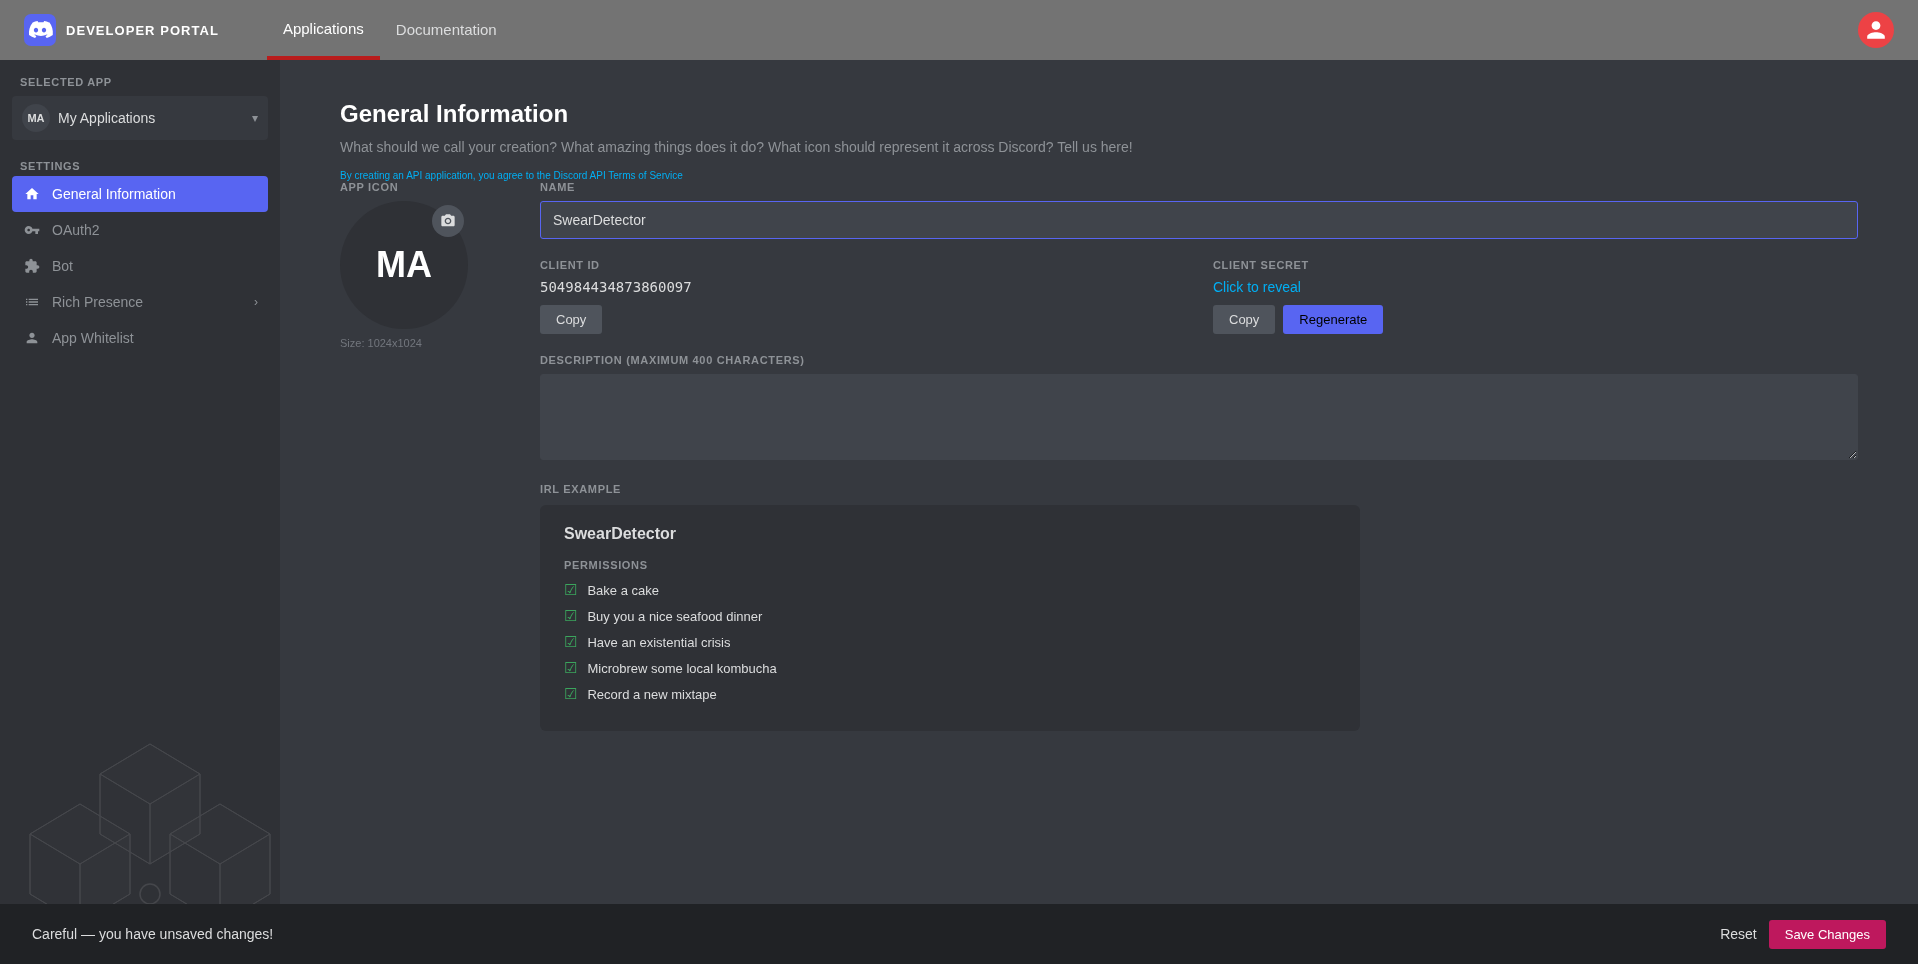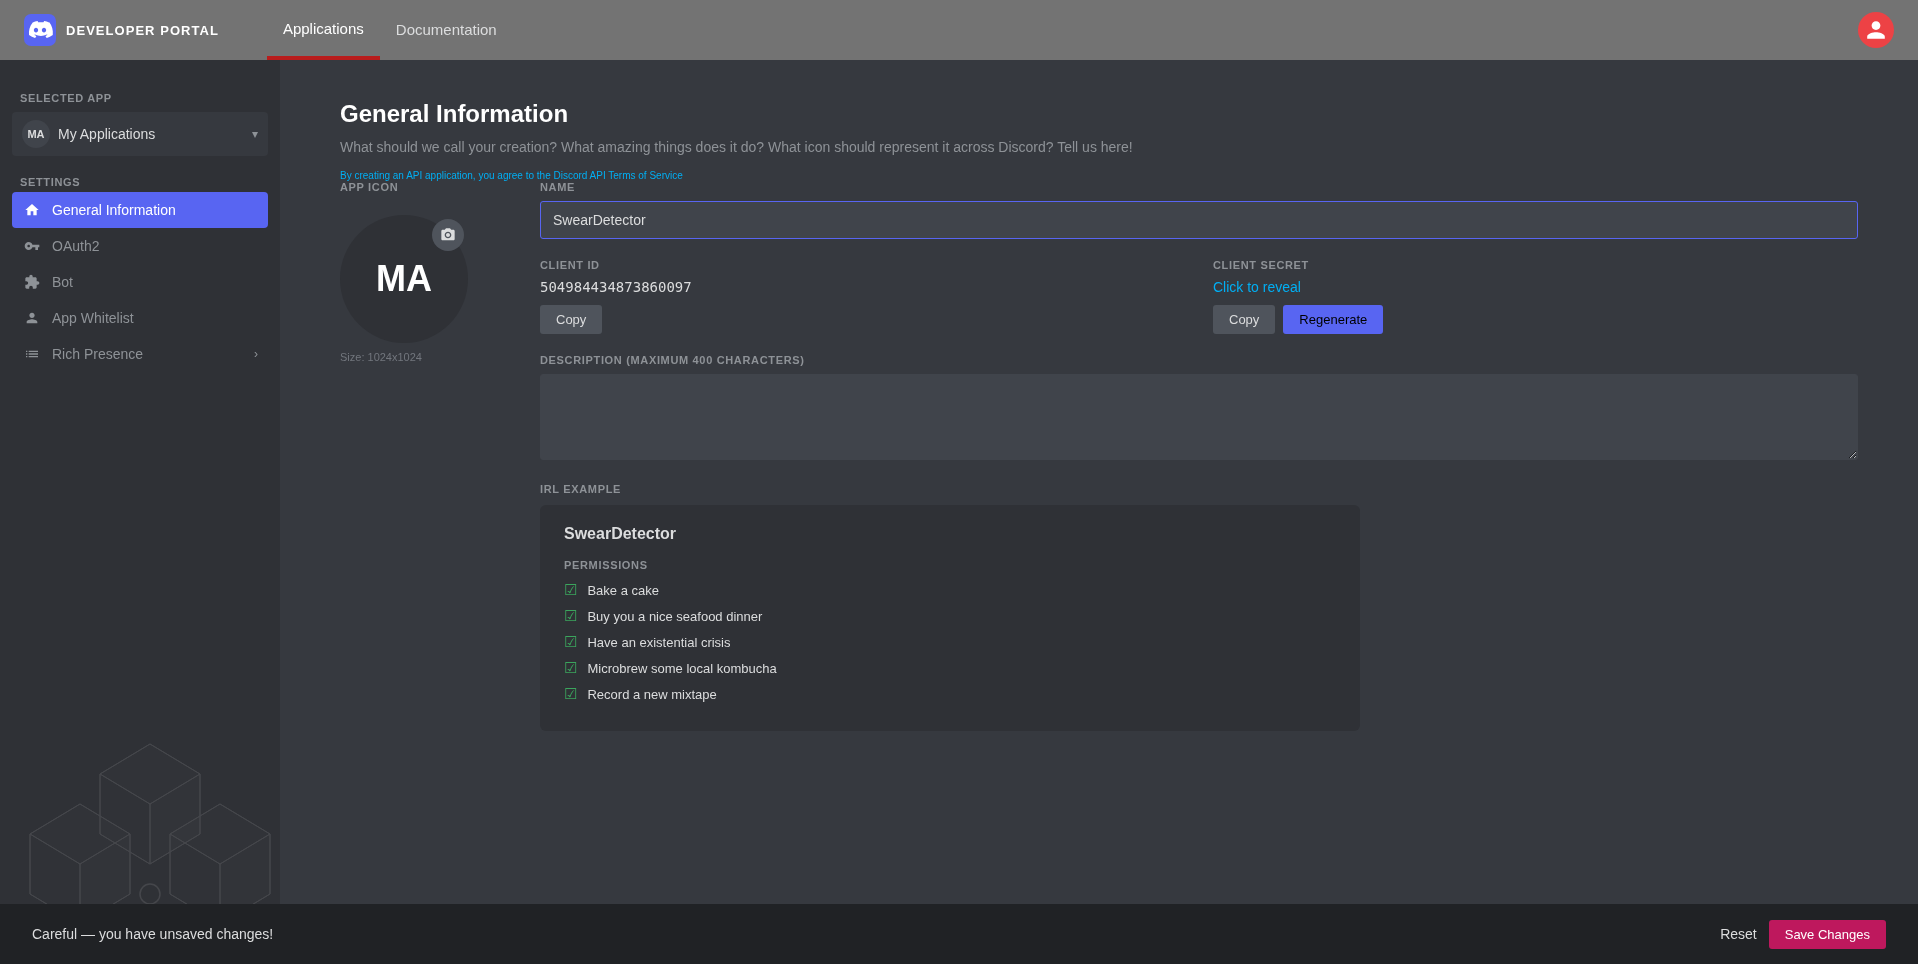--- a/index.html
+++ b/index.html
@@ -86,21 +86,21 @@
     
     .main-layout {
       display: flex;
       height: calc(964px - 60px);
     }
 
     
     .sidebar {
       width: 280px;
       background: #2f3136;
-      padding: 32px 12px;
+      padding: 16px 12px;
       flex-shrink: 0;
       position: relative;
       overflow: hidden;
     }
     .selected-app-label {
       font-size: 11px;
       font-weight: 700;
       color: #8e9297;
       letter-spacing: 0.06em;
       text-transform: uppercase;
@@ -222,21 +222,21 @@
       flex-direction: column;
       align-items: flex-start;
       min-width: 160px;
     }
     .app-icon-label {
       font-size: 11px;
       font-weight: 700;
       color: #8e9297;
       letter-spacing: 0.06em;
       text-transform: uppercase;
-      margin-bottom: 22px;
+      margin-bottom: 8px;
     }
     .app-icon-wrapper {
       position: relative;
       width: 128px;
       height: 128px;
     }
     .app-icon-circle {
       width: 128px;
       height: 128px;
       border-radius: 50%;
@@ -511,34 +511,34 @@
         <svg width="16" height="16" viewBox="0 0 24 24" fill="currentColor">
           <path d="M20.5 11H19V7c0-1.1-.9-2-2-2h-4V3.5C13 2.12 11.88 1 10.5 1S8 2.12 8 3.5V5H4c-1.1 0-1.99.9-1.99 2v3.8H3.5c1.49 0 2.7 1.21 2.7 2.7s-1.21 2.7-2.7 2.7H2V20c0 1.1.9 2 2 2h3.8v-1.5c0-1.49 1.21-2.7 2.7-2.7 1.49 0 2.7 1.21 2.7 2.7V22H17c1.1 0 2-.9 2-2v-4h1.5c1.38 0 2.5-1.12 2.5-2.5S21.88 11 20.5 11z"></path>
         </svg>
       </div>
       <span class="sidebar-item-label">Bot</span>
     </div>
 
     <div class="sidebar-item">
       <div class="sidebar-item-icon">
         <svg width="16" height="16" viewBox="0 0 24 24" fill="currentColor">
-          <path d="M12 12c2.21 0 4-1.79 4-4s-1.79-4-4-4-4 1.79-4 4 1.79 4 4 4zm0 2c-2.67 0-8 1.34-8 4v2h16v-2c0-2.66-5.33-4-8-4z"></path>
-        </svg>
-      </div>
-      <span class="sidebar-item-label">App Whitelist</span>
-    </div>
-
-    <div class="sidebar-item">
-      <div class="sidebar-item-icon">
-        <svg width="16" height="16" viewBox="0 0 24 24" fill="currentColor">
           <path d="M3 13h2v-2H3v2zm0 4h2v-2H3v2zm0-8h2V7H3v2zm4 4h14v-2H7v2zm0 4h14v-2H7v2zM7 7v2h14V7H7z"></path>
         </svg>
       </div>
       <span class="sidebar-item-label">Rich Presence</span>
       <span class="sidebar-item-chevron">›</span>
+    </div>
+
+    <div class="sidebar-item">
+      <div class="sidebar-item-icon">
+        <svg width="16" height="16" viewBox="0 0 24 24" fill="currentColor">
+          <path d="M12 12c2.21 0 4-1.79 4-4s-1.79-4-4-4-4 1.79-4 4 1.79 4 4 4zm0 2c-2.67 0-8 1.34-8 4v2h16v-2c0-2.66-5.33-4-8-4z"></path>
+        </svg>
+      </div>
+      <span class="sidebar-item-label">App Whitelist</span>
     </div>
 
     <div class="sidebar-art">
       <svg width="300" height="260" viewBox="0 0 300 260" fill="none">
 
         <g opacity="0.8">
           <polygon points="150,40 200,70 200,130 150,160 100,130 100,70" stroke="#fff" stroke-width="1" fill="none"></polygon>
           <polygon points="150,40 200,70 150,100 100,70" stroke="#fff" stroke-width="1" fill="rgba(255,255,255,0.1)"></polygon>
           <polygon points="100,70 150,100 150,160 100,130" stroke="#fff" stroke-width="1" fill="rgba(255,255,255,0.05)"></polygon>
           <polygon points="200,70 150,100 150,160 200,130" stroke="#fff" stroke-width="1" fill="rgba(255,255,255,0.15)"></polygon>

